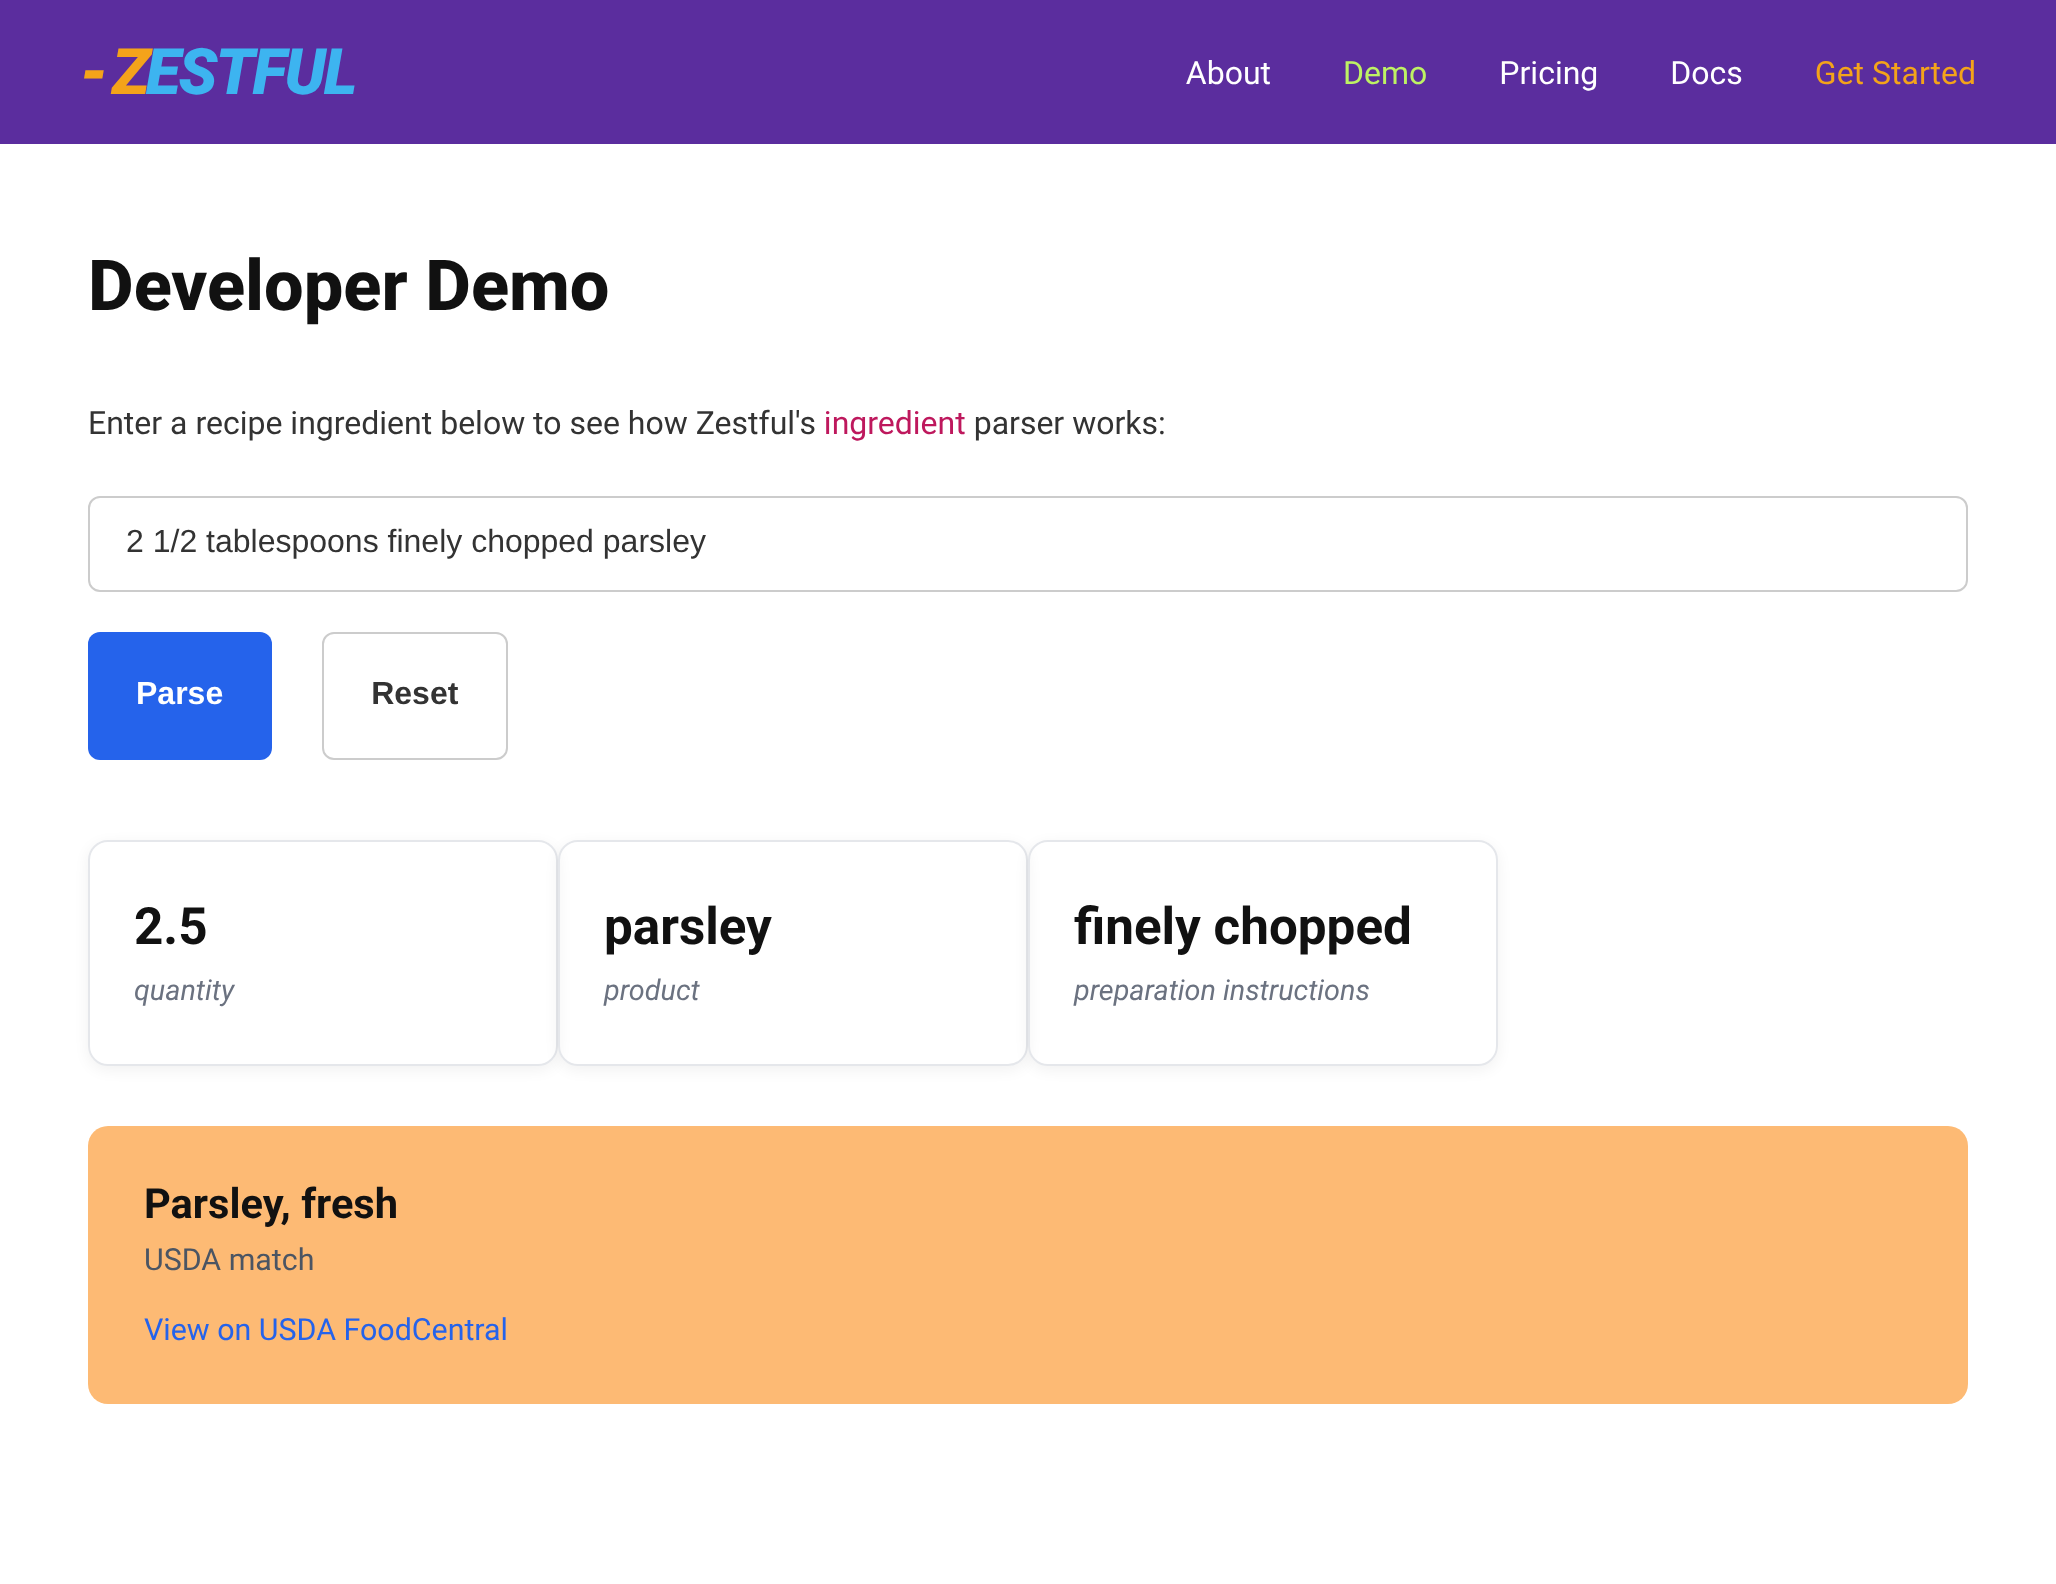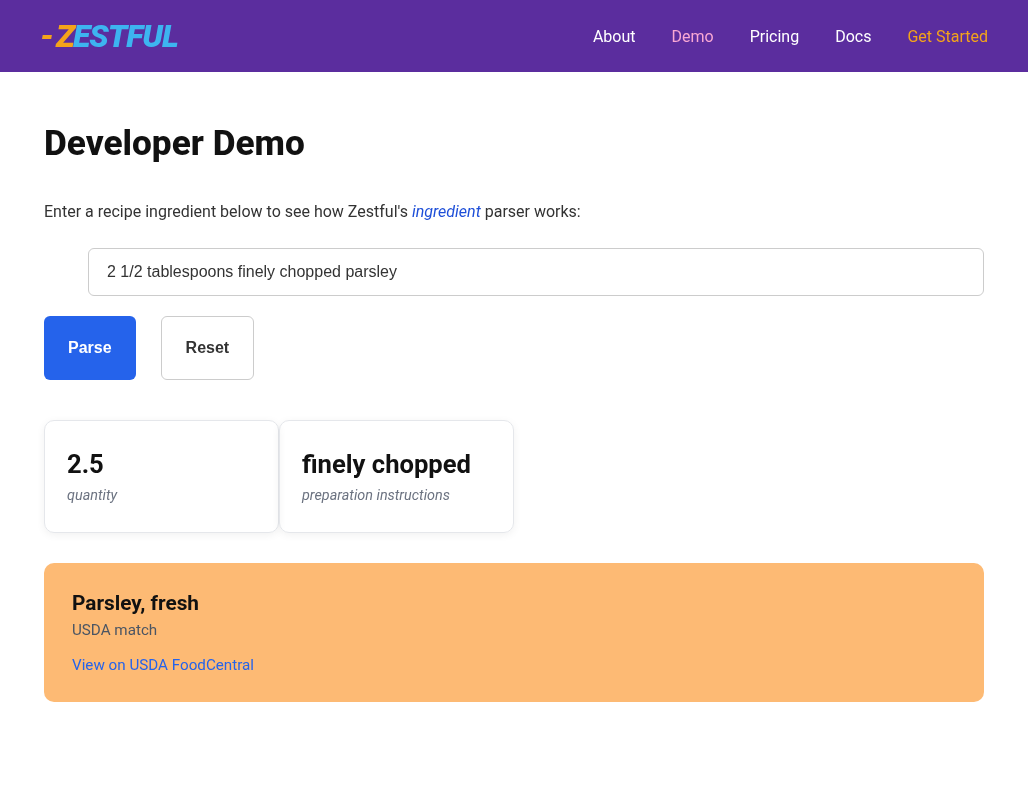--- a/index.html
+++ b/index.html
@@ -45,21 +45,21 @@
       align-items: flex-end;
       gap: 36px;
       list-style: none;
     }
     .nav-links a {
       text-decoration: none;
       font-size: 1rem;
       color: #fff;
     }
     .nav-links a.active {
-      color: #f9a8d4;
+      color: #bef264;
     }
     .nav-links a.cta {
       color: #f4a31a;
     }
 
     
     .main {
       max-width: 1020px;
       margin: 0 auto;
       padding: 50px 40px 60px;
@@ -70,28 +70,26 @@
       margin-bottom: 36px;
       color: #111;
     }
     .description {
       font-size: 1rem;
       color: #333;
       margin-bottom: 24px;
       line-height: 1.5;
     }
     .description span.highlight {
-      color: #1d4ed8;
-      font-style: italic;
+      color: #be185d;
     }
 
     
     .input-area {
       margin-bottom: 20px;
-      margin-left: 44px;
     }
     .ingredient-input {
       width: 100%;
       padding: 14px 18px;
       font-size: 1rem;
       border: 1px solid #ccc;
       border-radius: 6px;
       outline: none;
       color: #333;
     }
@@ -213,20 +211,24 @@
     <button class="btn-parse">Parse</button>
     <button class="btn-reset">Reset</button>
   </div>
 
   <div class="cards-row" id="cards-container">
   <div class="card">
         <div class="card-value">2.5</div>
         <div class="card-label">quantity</div>
       </div>
       <div class="card">
+        <div class="card-value">parsley</div>
+        <div class="card-label">product</div>
+      </div>
+      <div class="card">
         <div class="card-value">finely chopped</div>
         <div class="card-label">preparation instructions</div>
       </div>
     </div>
 
   <div class="usda-box">
     <div class="usda-title">Parsley, fresh</div>
     <div class="usda-subtitle">USDA match</div>
     <a href="#" class="usda-link">View on USDA FoodCentral</a>
   </div>

